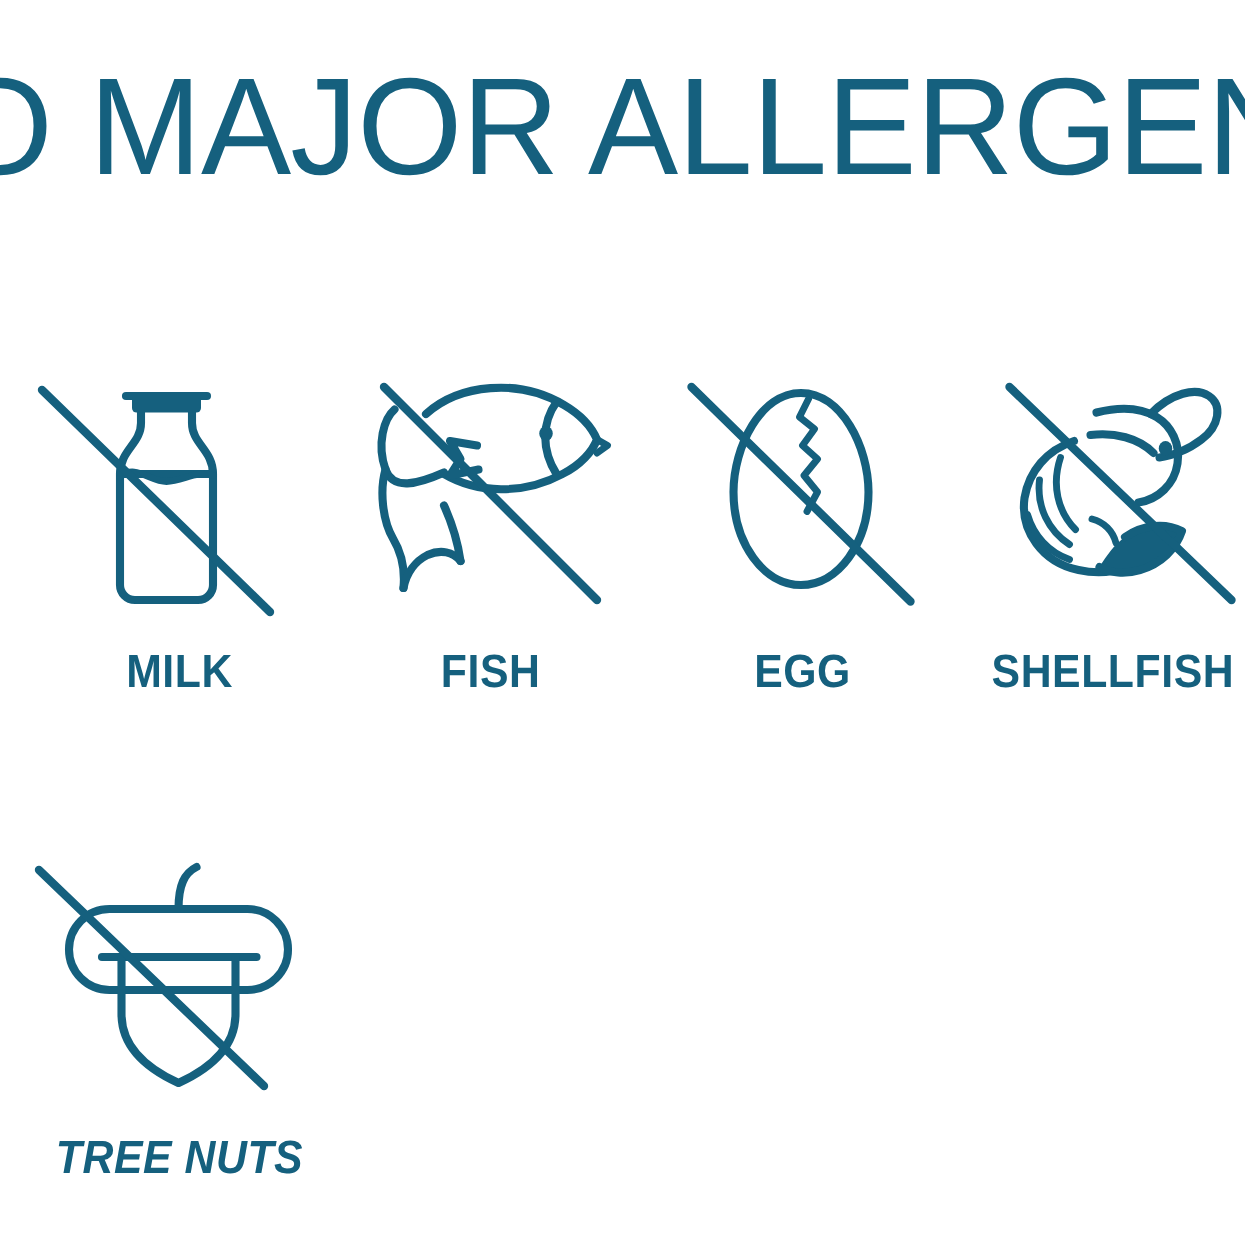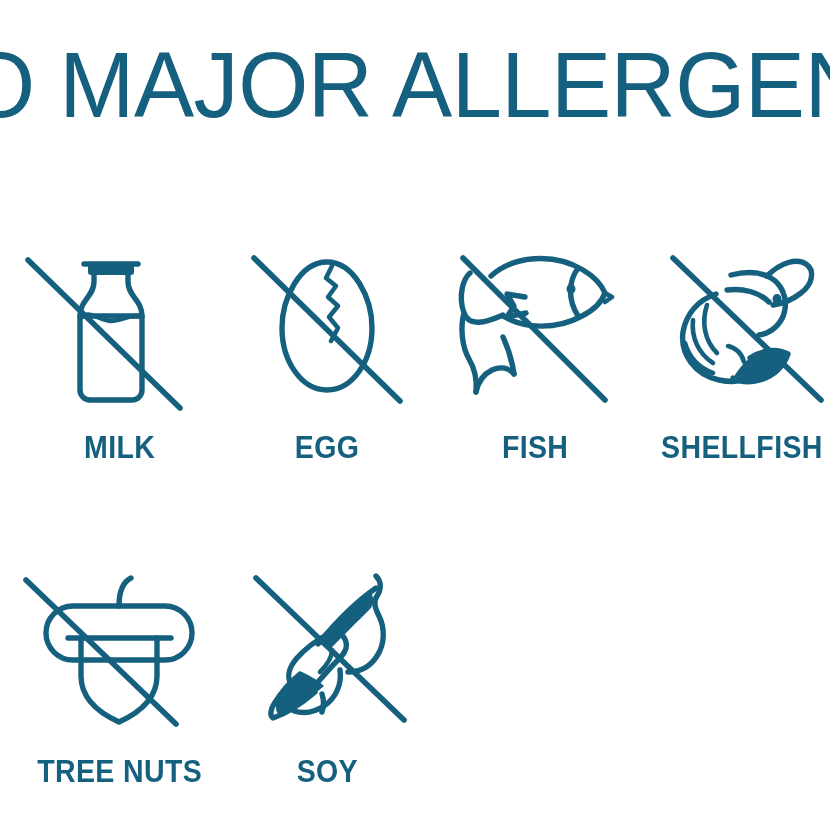--- a/index.html
+++ b/index.html
@@ -54,21 +54,21 @@
   }
   .cell {
     position: relative;
     display: flex;
     flex-direction: column;
     align-items: center;
     justify-content: flex-start;
     padding-top: 78px;
     box-sizing: border-box;
   }
-  .cell.row2 { padding-top: 68px; }
+  .cell.row2 { padding-top: 68px; font-style: italic; }
 
   .icon-box {
     width: 175px;
     height: 160px;
     position: relative;
   }
   .icon-box svg {
     display: block;
     width: 100%;
     height: 100%;
@@ -140,34 +140,20 @@
           <line class="slash" x1="-4" y1="12" x2="148" y2="160"></line>
         </svg>
       </div>
       <div class="label">MILK</div>
     </div>
 
     <div class="cell">
       <div class="icon-box">
         <svg viewBox="0 0 175 160" aria-hidden="true">
 
-          <path class="ln" d="M87 14 c27 0 45 36 45 66 c0 34 -20 62 -45 62 c-25 0 -45 -28 -45 -62 c0 -30 18 -66 45 -66 z"></path>
-
-          <path class="ln-thin" d="M92 18 l-6 12 l10 8 l-8 11 l10 9 l-9 11 l9 11 l-7 13"></path>
-
-          <line class="slash" x1="14" y1="10" x2="160" y2="153"></line>
-        </svg>
-      </div>
-      <div class="label">EGG</div>
-    </div>
-
-    <div class="cell">
-      <div class="icon-box">
-        <svg viewBox="0 0 175 160" aria-hidden="true">
-
           <path class="ln" d="M44 28 c22 -20 62 -24 92 -6 c12 7 19 16 22 23 c-3 8 -11 17 -23 23 c-26 14 -57 13 -79 0"></path>
 
           <path class="ln" d="M131 20 c-10 14 -10 32 0 48"></path>
 
           <path class="ln-thin" d="M158 45 l7 4 l-7 5"></path>
 
           <ellipse class="fil" cx="124" cy="41" rx="4.5" ry="5"></ellipse>
 
           <path class="ln" d="M78 49 l-18 -3 l7 12 l-7 11 l19 -4"></path>
 
@@ -179,20 +165,34 @@
           <line class="slash" x1="16" y1="10" x2="158" y2="152"></line>
         </svg>
       </div>
       <div class="label">FISH</div>
     </div>
 
     <div class="cell">
       <div class="icon-box">
         <svg viewBox="0 0 175 160" aria-hidden="true">
 
+          <path class="ln" d="M87 14 c27 0 45 36 45 66 c0 34 -20 62 -45 62 c-25 0 -45 -28 -45 -62 c0 -30 18 -66 45 -66 z"></path>
+
+          <path class="ln-thin" d="M92 18 l-6 12 l10 8 l-8 11 l10 9 l-9 11 l9 11 l-7 13"></path>
+
+          <line class="slash" x1="14" y1="10" x2="160" y2="153"></line>
+        </svg>
+      </div>
+      <div class="label">EGG</div>
+    </div>
+
+    <div class="cell">
+      <div class="icon-box">
+        <svg viewBox="0 0 175 160" aria-hidden="true">
+
           <path class="ln" d="M112 28 c14 -14 30 -18 39 -12 c9 6 7 20 -5 29 c-9 7 -20 11 -28 12"></path>
           <path class="ln" d="M76 27 c16 -4 30 -3 40 3 c10 6 16 18 14 31 c-2 14 -13 24 -26 26"></path>
 
           <path class="ln" d="M72 42 c16 -2 32 2 42 12"></path>
 
           <ellipse class="fil" cx="122" cy="51" rx="4.5" ry="5"></ellipse>
 
           <path class="ln" d="M61 46 c-18 6 -30 20 -33 38 c-3 22 12 43 36 48 c22 5 45 -3 57 -18"></path>
 
           <path class="ln-thin" d="M52 57 c-6 18 -2 36 10 48"></path>
@@ -222,36 +222,15 @@
           <path class="ln" d="M49 70 v38 c0 22 16 36 38 46 c22 -10 38 -24 38 -46 v-38"></path>
 
           <line class="slash" x1="-6" y1="12" x2="144" y2="156"></line>
         </svg>
       </div>
       <div class="label">TREE NUTS</div>
     </div>
 
 
 
-    <div class="cell row2">
-      <div class="icon-box">
-        <svg viewBox="0 0 175 160" aria-hidden="true">
-
-          <path class="ln" d="M136 8 c6 6 5 14 1 20 c-4 6 -2 12 2 20 c6 12 6 28 -2 40 c-7 11 -18 16 -29 16"></path>
-          <path class="fil" d="M78 74 c16 -20 34 -38 52 -50 c4 4 4 10 1 16 c-12 12 -28 28 -42 42 z"></path>
-          <path class="ln" d="M78 76 c18 -22 38 -42 58 -56"></path>
-
-          <path class="ln" d="M88 66 c8 -4 16 0 18 8 c2 8 -4 14 -10 20 c-8 8 -14 16 -20 22 c-8 8 -20 8 -25 0 c-5 -8 -1 -18 6 -26 c8 -9 20 -18 31 -24 z"></path>
-          <path class="ln-thin" d="M92 82 c0 8 -6 16 -12 22"></path>
-
-          <path class="fil" d="M62 104 c8 4 16 8 22 14 c-14 12 -30 22 -46 28 c-4 -6 -2 -14 4 -22 c6 -8 13 -15 20 -20 z"></path>
-          <path class="ln" d="M60 106 c-10 8 -20 20 -26 30 c-4 6 -4 12 -1 14 c12 -4 28 -14 42 -26"></path>
-          <path class="ln" d="M100 102 c2 14 -4 28 -16 36 c-9 6 -20 8 -30 5"></path>
-          <path class="ln" d="M82 126 c2 6 2 12 0 18"></path>
-
-          <line class="slash" x1="16" y1="10" x2="164" y2="152"></line>
-        </svg>
-      </div>
-      <div class="label">SOY</div>
-    </div>
 
   </div>
 </div>
 
 </body></html>

